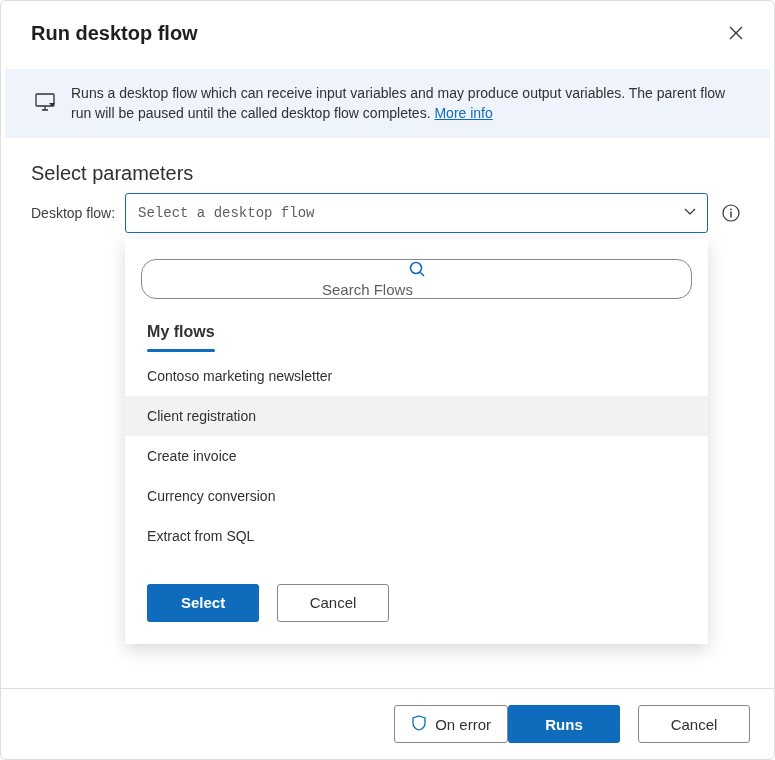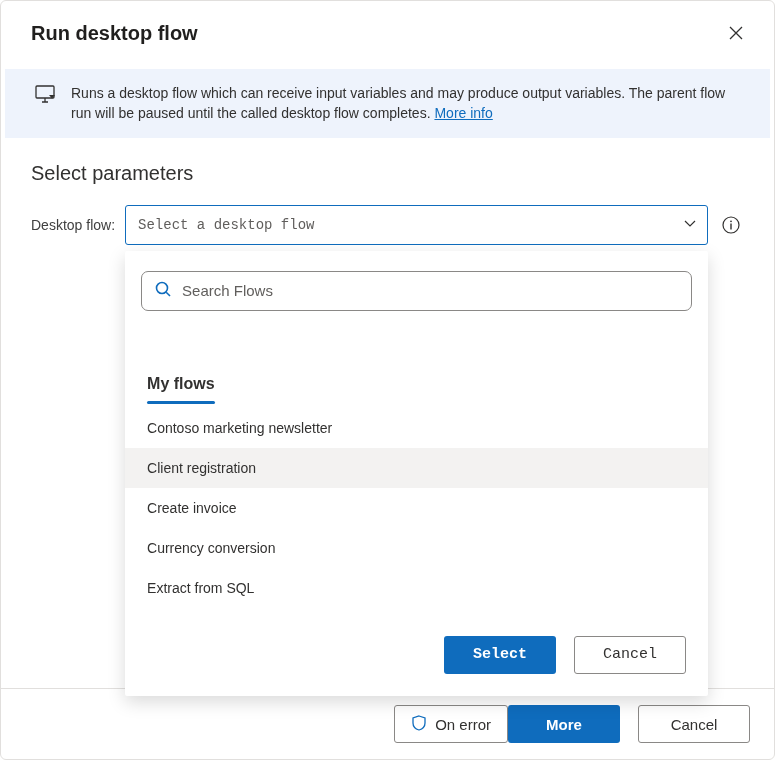--- a/index.html
+++ b/index.html
@@ -39,21 +39,21 @@
       padding: 6px;
       display: flex;
       align-items: center;
       justify-content: center;
     }
     .info-banner {
       background: #eef3fc;
       padding: 14px 24px 14px 30px;
       display: flex;
       gap: 14px;
-      align-items: flex-start;
+      align-items: center;
       margin: 0 4px;
     }
     .desktop-icon {
       flex-shrink: 0;
       margin-top: 2px;
     }
     .info-text {
       font-size: 14px;
       line-height: 1.45;
       color: #323130;
@@ -65,21 +65,21 @@
     }
     .body {
       flex: 1;
       padding: 24px 30px;
       position: relative;
     }
     .section-title {
       font-size: 20px;
       font-weight: 400;
       color: #323130;
-      margin-bottom: 20px;
+      margin-bottom: 8px;
     }
     .field-row {
       display: flex;
       align-items: center;
       gap: 10px;
     }
     .field-label {
       font-size: 14px;
       color: #404040;
       white-space: nowrap;
@@ -123,23 +123,24 @@
       padding: 14px 0 16px 0;
       z-index: 10;
     }
     .search-wrap {
       padding: 6px 16px 12px 16px;
     }
     .search-box {
       display: flex;
       align-items: center;
       border: 1px solid #8a8886;
-      border-radius: 7px;
+      border-radius: 15px;
       height: 40px;
       padding: 0 12px;
+      flex-direction: column;
     }
     .search-input {
       border: none;
       outline: none;
       font-size: 15px;
       flex: 1;
       margin-left: 10px;
       color: #323130;
     }
     .search-input::placeholder { color: #605e5c; }
@@ -148,21 +149,20 @@
       gap: 28px;
       padding: 4px 22px 0 22px;
       border-bottom: 1px solid transparent;
     }
     .tab {
       font-size: 16px;
       padding: 8px 0 10px 0;
       cursor: pointer;
       color: #323130;
       position: relative;
-      margin-top: 40px;
     }
     .tab.active {
       font-weight: 600;
     }
     .tab.active::after {
       content: "";
       position: absolute;
       bottom: -1px;
       left: 0;
       right: 0;
@@ -177,24 +177,22 @@
       padding: 12px 22px;
       font-size: 14px;
       cursor: pointer;
       color: #323130;
     }
     .flow-item:hover, .flow-item.hover {
       background: #f3f2f1;
     }
     .panel-actions {
       display: flex;
-      justify-content: flex-end;
       gap: 18px;
       padding: 28px 22px 6px 22px;
-      font-family: Liberation Mono, monospace;
     }
     .btn {
       min-width: 112px;
       height: 38px;
       border-radius: 3px;
       font-size: 15px;
       cursor: pointer;
       font-family: inherit;
       display: inline-flex;
       align-items: center;
@@ -316,18 +314,18 @@
   <div class="footer">
     <button class="btn btn-secondary btn-onerror">
       <span>
         <svg width="16" height="16" viewBox="0 0 16 16">
             <path d="M8 1 L14 3 V8 C14 11.5 11.5 14 8 15 C4.5 14 2 11.5 2 8 V3 Z" stroke="#0f6cbd" stroke-width="1.3" fill="none"></path>
           </svg>
       </span>
       <span>On error</span>
     </button>
     <div class="footer-right">
-      <button class="btn btn-primary">More</button>
+      <button class="btn btn-primary">Runs</button>
       <button class="btn btn-secondary">Cancel</button>
     </div>
   </div>
 
 </div>
 
 </body></html>

